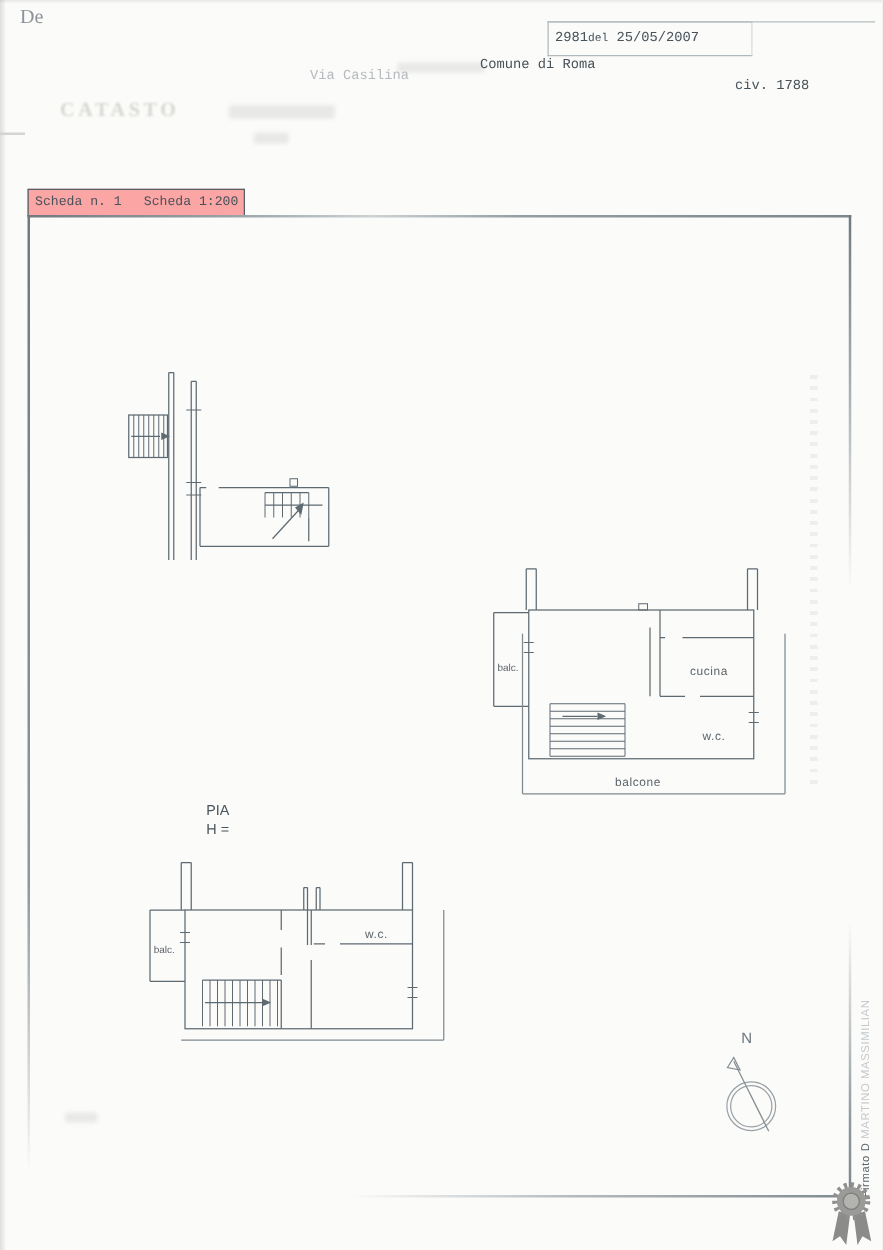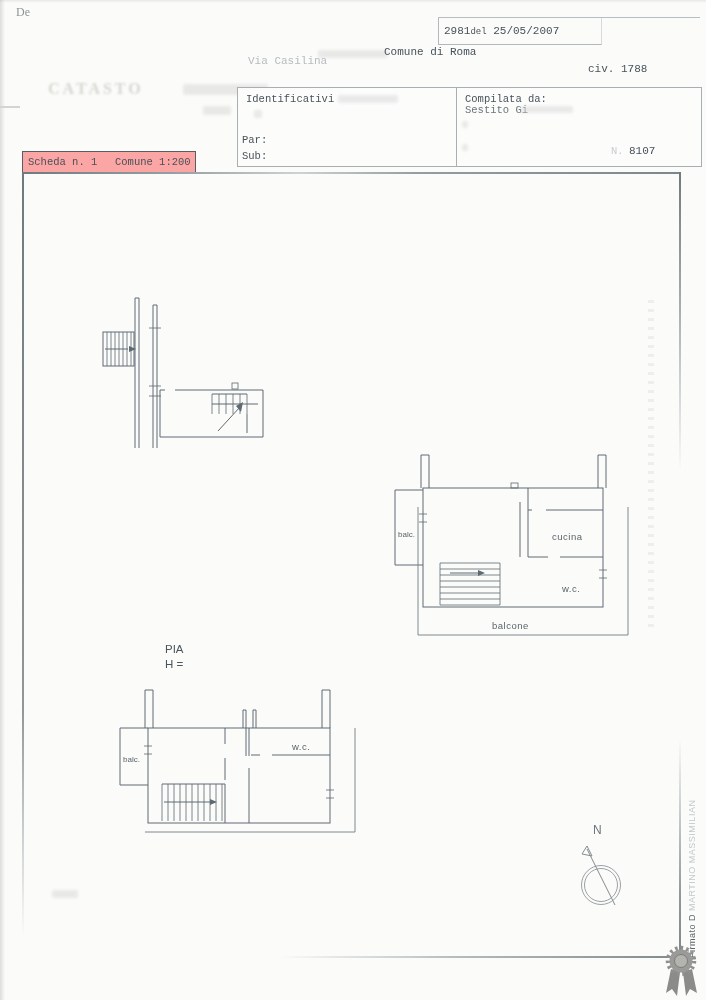--- a/index.html
+++ b/index.html
@@ -27,21 +27,21 @@
 </head>
 <body>
 
 <div class="page">
 
   <div class="abs edge-left"></div>
   <div class="abs edge-top"></div>
   <div class="abs smudge" style="left:52px;top:890px;width:26px;height:8px;"></div>
   <div class="abs" style="left:0;top:106px;width:20px;height:2px;background:#d3d5d4;"></div>
 
-  <div class="abs serif" style="left:16px;top:5px;font-size:12px;color:#8d9398;">De</div>
+  <div class="abs serif" style="left:16px;top:5px;font-size:16px;color:#8d9398;">De</div>
 
   <div class="abs" style="left:48px;top:80px;">
     <span class="serif" style="font-size:16px;font-weight:bold;letter-spacing:3px;color:#d6d6d1;filter:blur(0.8px);margin-top:25px;">CATASTO</span>
     <span class="smudge abs" style="left:135px;top:4px;width:85px;height:11px;"></span>
     <div class="smudge abs" style="left:155px;top:26px;width:28px;height:9px;"></div>
   </div>
 
   <div class="abs" style="left:438px;top:17px;width:162px;height:26px;border:1px solid #b2b9bc;border-right-color:#d8dbdc;">
     <div class="tw" style="position:absolute;left:5px;top:7px;font-size:11px;">
       <span>2981</span><span style="font-size:9px;margin-top:28px;">del</span>
@@ -49,40 +49,24 @@
     </div>
   </div>
   <div class="abs" style="left:438px;top:17px;width:262px;height:1px;background:#b7bec1;"></div>
 
   <div class="abs smudge" style="left:318px;top:50px;width:70px;height:8px;"></div>
   <div class="abs tw" style="left:384px;top:46px;font-size:11px;">Comune di Roma</div>
 
   <div class="abs tw faded" style="left:248px;top:55px;font-size:11px;">Via Casilina</div>
   <div class="abs tw" style="left:588px;top:63px;font-size:11px;">civ. 1788</div>
 
-  <div class="abs boxline" style="left:237px;top:87px;width:463px;height:78px;background:#fcfcfb;">
-    <div class="abs" style="left:218px;top:0;width:1px;height:78px;background:#a7afb3;"></div>
-    <div class="abs tw" style="left:8px;top:5px;font-size:10.5px;">Identificativi</div>
-    <div class="abs smudge" style="left:100px;top:7px;width:60px;height:8px;"></div>
-    <div class="abs smudge" style="left:16px;top:22px;width:8px;height:8px;"></div>
-    <div class="abs tw" style="left:4px;top:46px;font-size:10.5px;">Par:</div>
-    <div class="abs tw" style="left:4px;top:62px;font-size:10.5px;">Sub:</div>
-
-    <div class="abs tw" style="left:227px;top:5px;font-size:10.5px;">Compilata da:</div>
-    <div class="abs tw" style="left:227px;top:16px;font-size:10.5px;color:#6b757c;filter:blur(.3px);">Sestito Gi</div>
-    <div class="abs smudge" style="left:283px;top:18px;width:52px;height:7px;"></div>
-    <div class="abs smudge" style="left:224px;top:33px;width:6px;height:7px;"></div>
-    <div class="abs smudge" style="left:224px;top:56px;width:6px;height:7px;"></div>
-    <div class="abs tw vfaint" style="left:373px;top:57px;font-size:10.5px;">N.</div>
-    <div class="abs tw" style="left:391px;top:57px;font-size:11px;">8107</div>
-  </div>
 
   <div class="abs" style="left:22px;top:151px;width:172px;height:20px;border:1.5px solid #555f66;background:#fca5a5;">
     <span class="tw abs" style="left:5px;top:4px;font-size:10.5px;">Scheda n. 1</span>
-    <span class="tw abs" style="left:92px;top:4px;font-size:10.5px;">Comune 1:200</span>
+    <span class="tw abs" style="left:92px;top:4px;font-size:10.5px;">Scheda 1:200</span>
   </div>
 
   <div class="abs" style="left:22px;top:172px;width:659px;height:2px;
        background:linear-gradient(to right,#6f7a80,#9aa3a7 25%,#cdd2d3 42%,#949da1 60%,#7c878c);"></div>
   <div class="abs" style="left:22px;top:172px;width:2px;height:765px;
        background:linear-gradient(to bottom,#6f7a80,#8d979c 70%,rgba(141,151,156,0));"></div>
   <div class="abs" style="left:679px;top:172px;width:2px;height:786px;
        background:linear-gradient(to bottom,#6f7a80,#a8b0b3 18%,rgba(168,176,179,0) 38%,rgba(168,176,179,0) 72%,#8f989c 92%,#7c878c);"></div>
   <div class="abs" style="left:280px;top:956px;width:401px;height:1.5px;
        background:linear-gradient(to right,rgba(160,168,171,0),#b3babc 45%,#7f8a8f);"></div>

